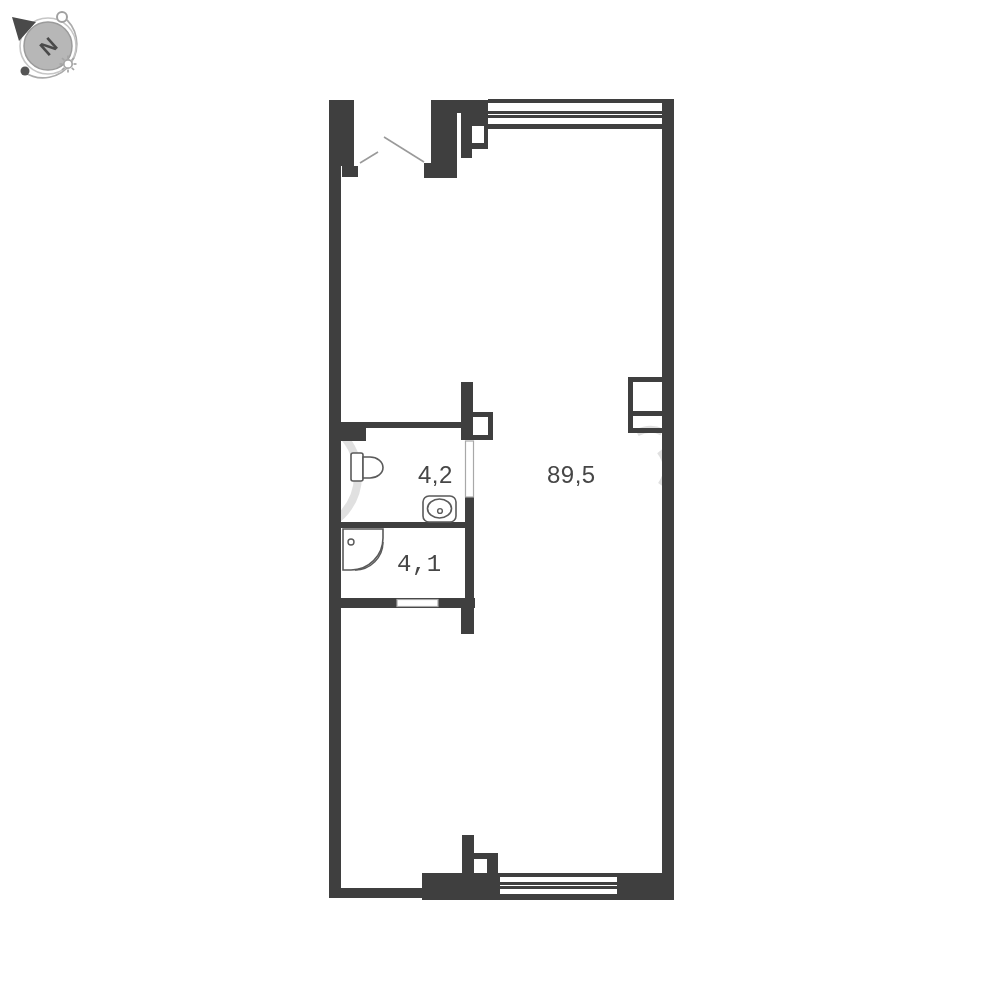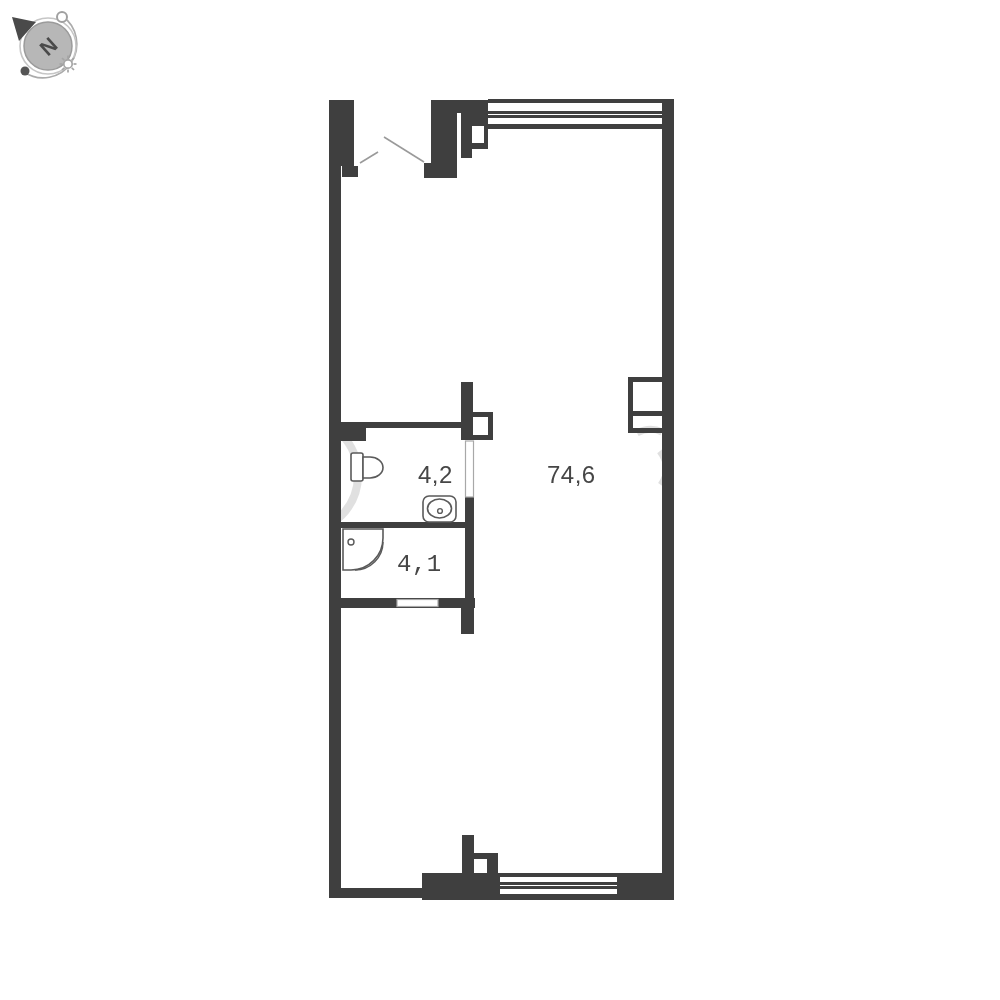--- a/index.html
+++ b/index.html
@@ -144,16 +144,16 @@
       <ellipse class="fixture" cx="439.5" cy="508.5" rx="12" ry="9.5"></ellipse>
       <circle class="fixture-line" cx="440" cy="511" r="2.4"></circle>
     </g>
     <g>
       <path class="fixture" d="M343,529 H383 V538 A32,32 0 0 1 351,570 H343 Z"></path>
       <path class="fixture-line" d="M383,542 A28,28 0 0 1 355,570"></path>
       <circle class="fixture-line" cx="351" cy="542" r="3"></circle>
     </g>
   </svg>
 
-  <div class="room-label" style="left:547px;top:463px;">74,6</div>
+  <div class="room-label" style="left:547px;top:463px;">89,5</div>
   <div class="room-label" style="left:407px;top:463px;margin-left:11px;">4,2</div>
   <div class="room-label" style="left:397px;top:553px;font-family:Liberation Mono, monospace;">4,1</div>
 </div>
 
 </body></html>

